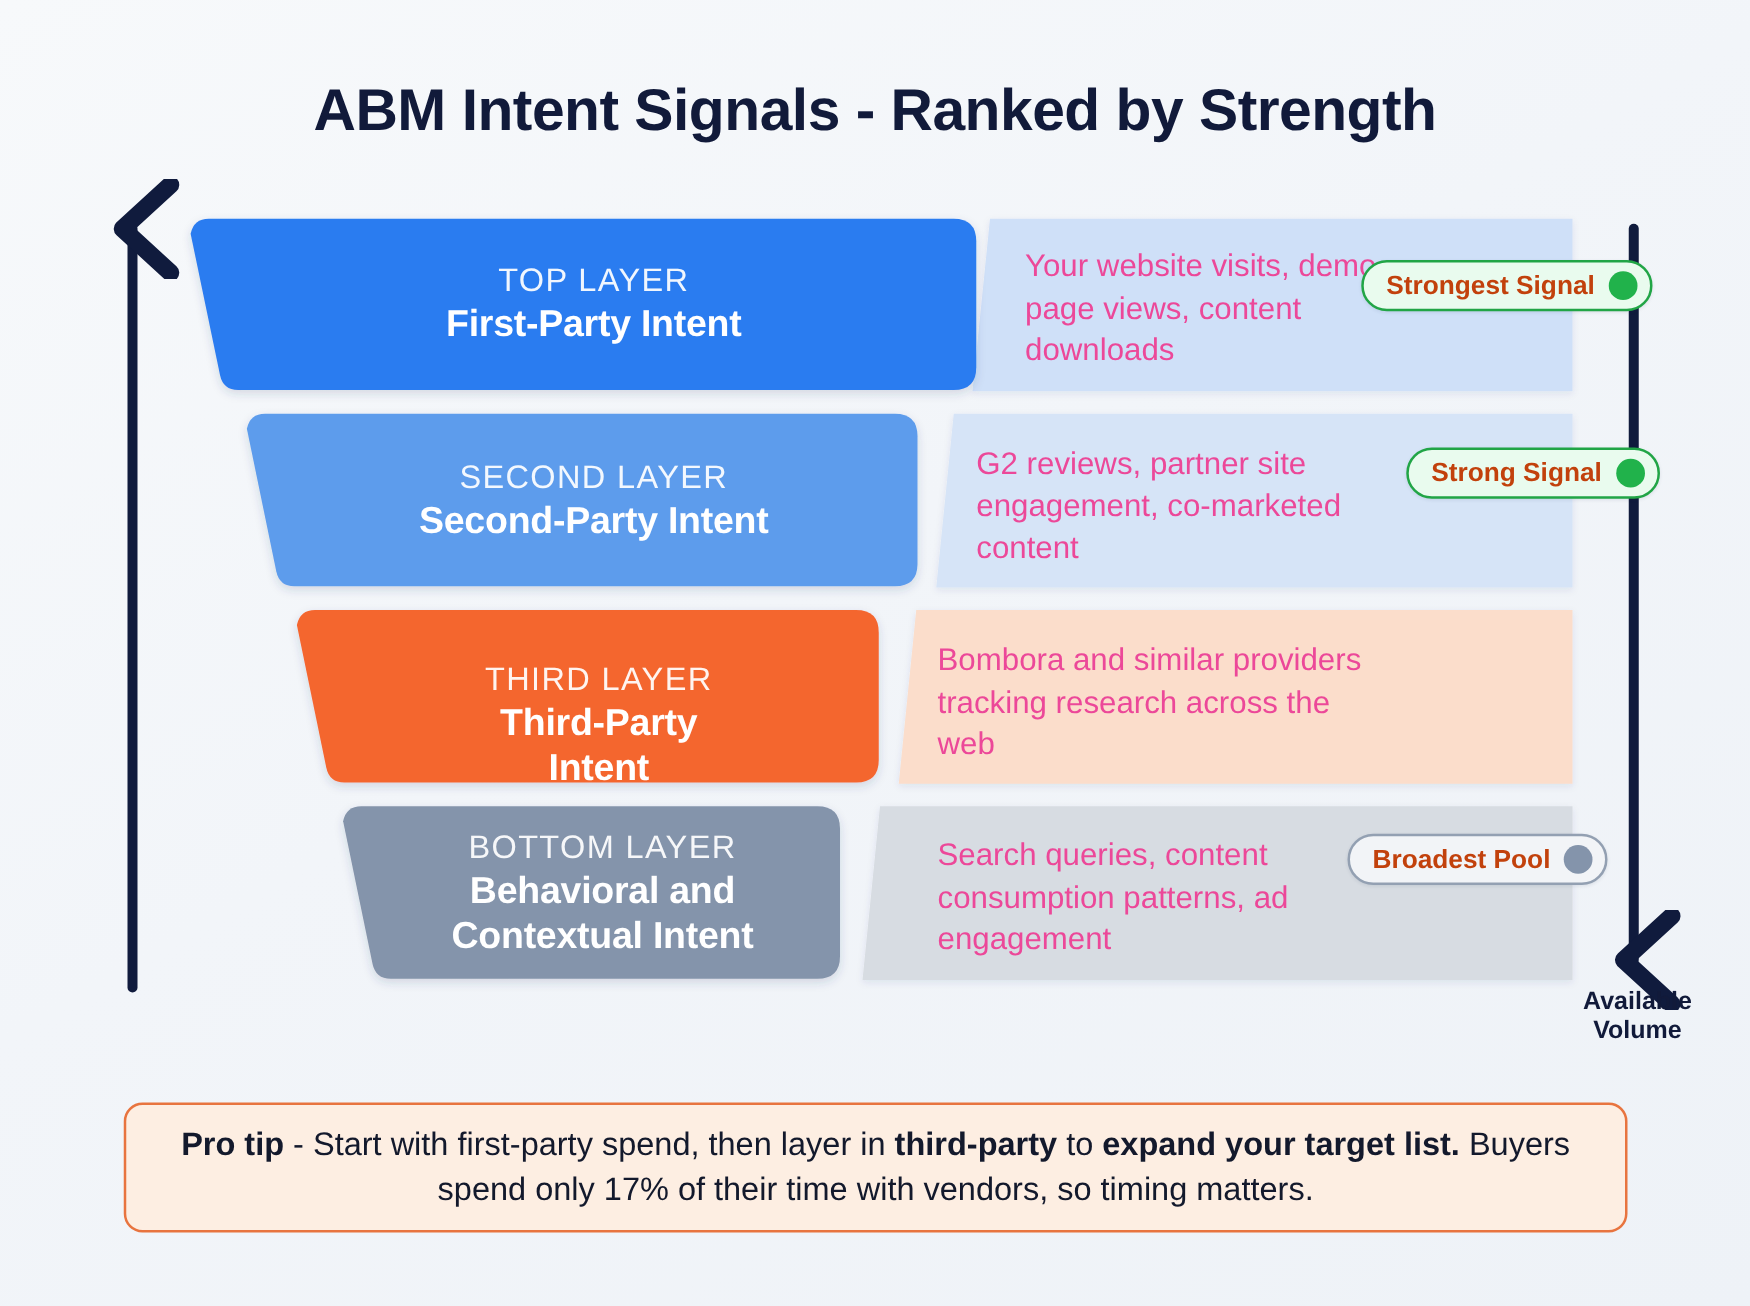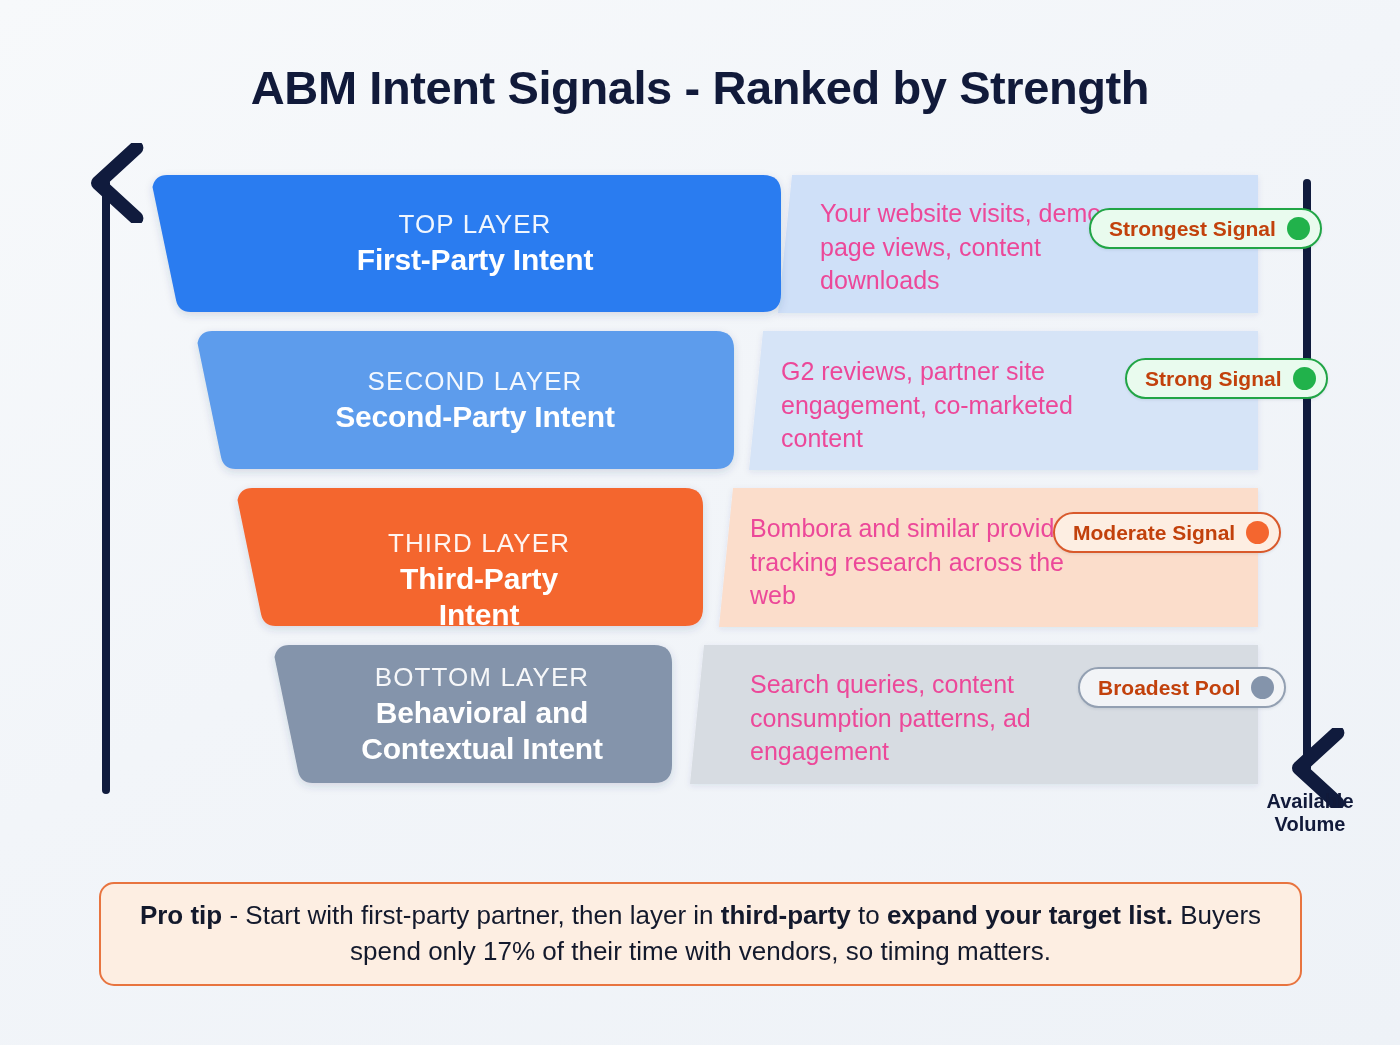--- a/index.html
+++ b/index.html
@@ -217,34 +217,30 @@
   <div class="badge" style="left:1089px; top:164px; background:#e9fbee; border-color:#21a546;">
     <span>Strongest Signal</span>
     <span class="dot" style="background:#21b24b;"></span>
   </div>
 
   <div class="badge" style="left:1125px; top:314px; background:#e9fbee; border-color:#21a546;">
     <span>Strong Signal</span>
     <span class="dot" style="background:#21b24b;"></span>
   </div>
 
-  <div class="badge" style="left:1053px; top:468px; background:#fdeee2; border-color:#d9592b;">
-    <span>Moderate Signal</span>
-    <span class="dot" style="background:#f4662f;"></span>
-  </div>
 
   <div class="badge" style="left:1078px; top:623px; background:#f2f4f7; border-color:#93a0b2;">
     <span>Broadest Pool</span>
     <span class="dot" style="background:#8494ab;"></span>
   </div>
 
   <div class="axis-right-label">
     <span>Available</span><br>
     <span>Volume</span>
   </div>
 
   <div class="protip">
     <div class="protip-inner">
-      <b>Pro tip</b><span> - Start with first-party partner, then layer in </span><b>third-party</b><span> to </span><b>expand your target list.</b><span> Buyers spend only 17% of their time with vendors, so timing matters.</span>
+      <b>Pro tip</b><span> - Start with first-party spend, then layer in </span><b>third-party</b><span> to </span><b>expand your target list.</b><span> Buyers spend only 17% of their time with vendors, so timing matters.</span>
     </div>
   </div>
 
 </div>
 
 </body></html>

